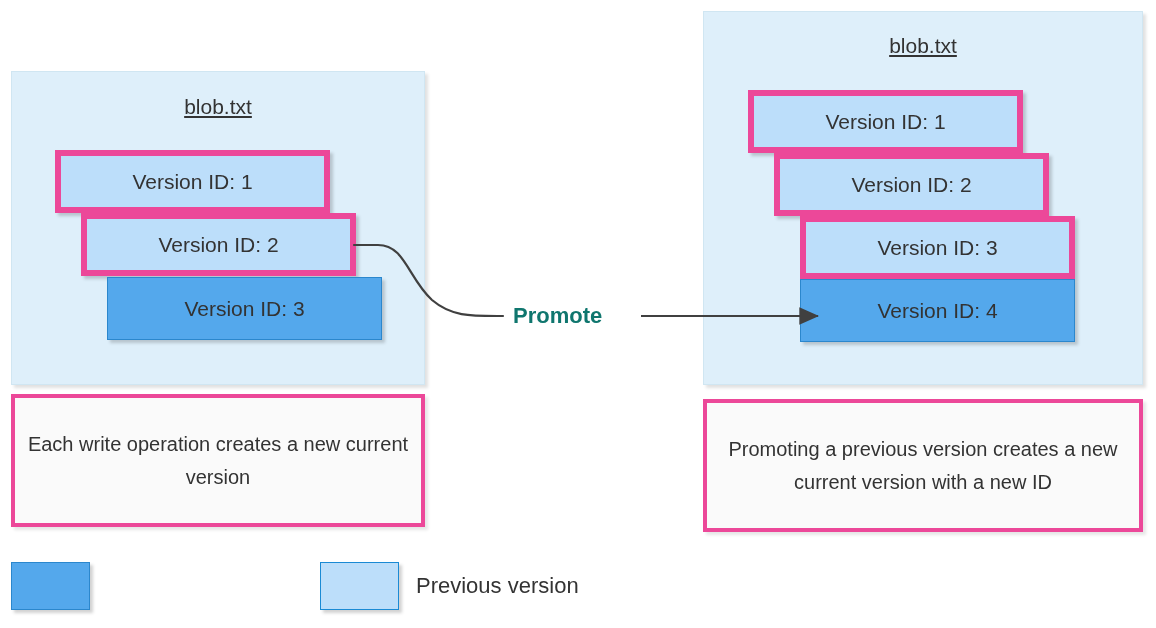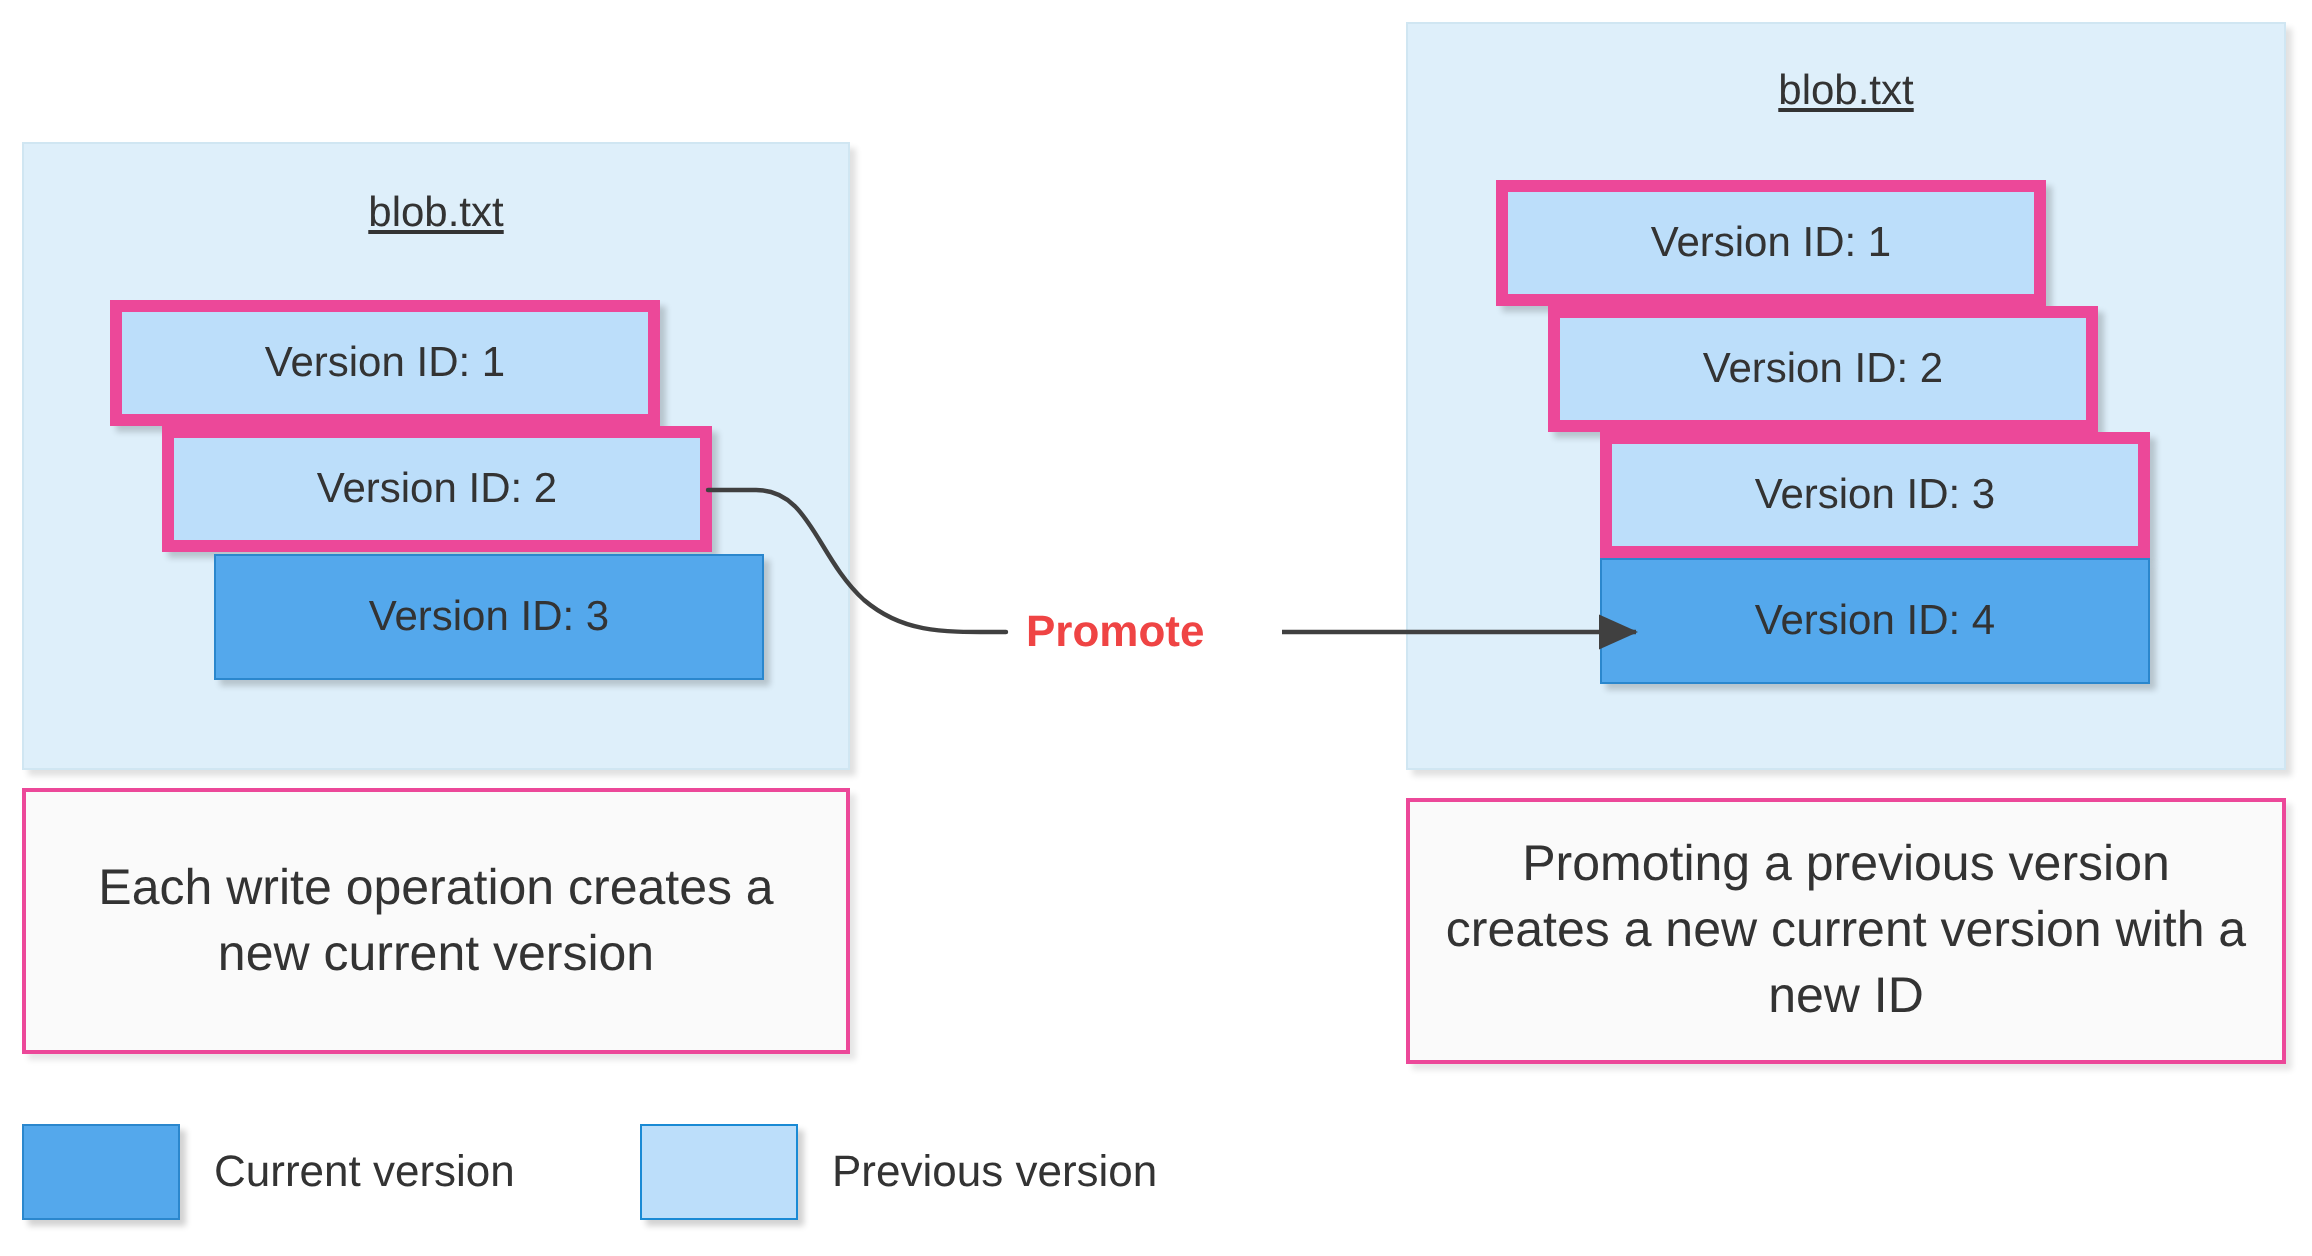--- a/index.html
+++ b/index.html
@@ -64,45 +64,45 @@
   .vcard.current {
     background: #54a8ec;
     border: 1px solid #2b87cd;
   }
 
   
   .caption {
     position: absolute;
     box-sizing: border-box;
     background: #fafafa;
-    border: 2px solid #ec4899;
+    border: 4px solid #ec4899;
     box-shadow: 3px 3px 3px rgba(0,0,0,0.10);
     display: flex;
     align-items: center;
     justify-content: center;
     text-align: center;
-    font-size: 25px;
+    font-size: 20px;
     line-height: 33px;
     color: #333333;
     padding: 0 12px;
   }
 
   
   .connector-svg {
     position: absolute;
     left: 0; top: 0;
     width: 1156px;
     height: 628px;
     pointer-events: none;
   }
   .promote-label {
     position: absolute;
     font-size: 22px;
     font-weight: bold;
-    color: #ef4444;
+    color: #0f766e;
     line-height: 26px;
     white-space: nowrap;
   }
 
   
   .legend-swatch {
     position: absolute;
     box-sizing: border-box;
     box-shadow: 3px 3px 3px rgba(0,0,0,0.18);
   }
@@ -179,18 +179,17 @@
     </defs>
 
     <path d="M354,245 L378,245 C405,245 408,278 432,300 C452,317 472,316 503,316" fill="none" stroke="#404040" stroke-width="2.2" stroke-linecap="round" stroke-linejoin="round"></path>
 
     <line x1="641" y1="316" x2="818" y2="316" stroke="#404040" stroke-width="2.2" marker-end="url(#arrowhead)"></line>
   </svg>
 
   <div class="promote-label" style="left:513px; top:303px;">Promote</div>
 
   <div class="legend-swatch current" style="left:11px; top:562px; width:79px; height:48px;"></div>
-  <div class="legend-label" style="left:107px; top:572px;">Current version</div>
 
   <div class="legend-swatch previous" style="left:320px; top:562px; width:79px; height:48px;"></div>
   <div class="legend-label" style="left:416px; top:572px;">Previous version</div>
 
 </div>
 
 </body></html>

